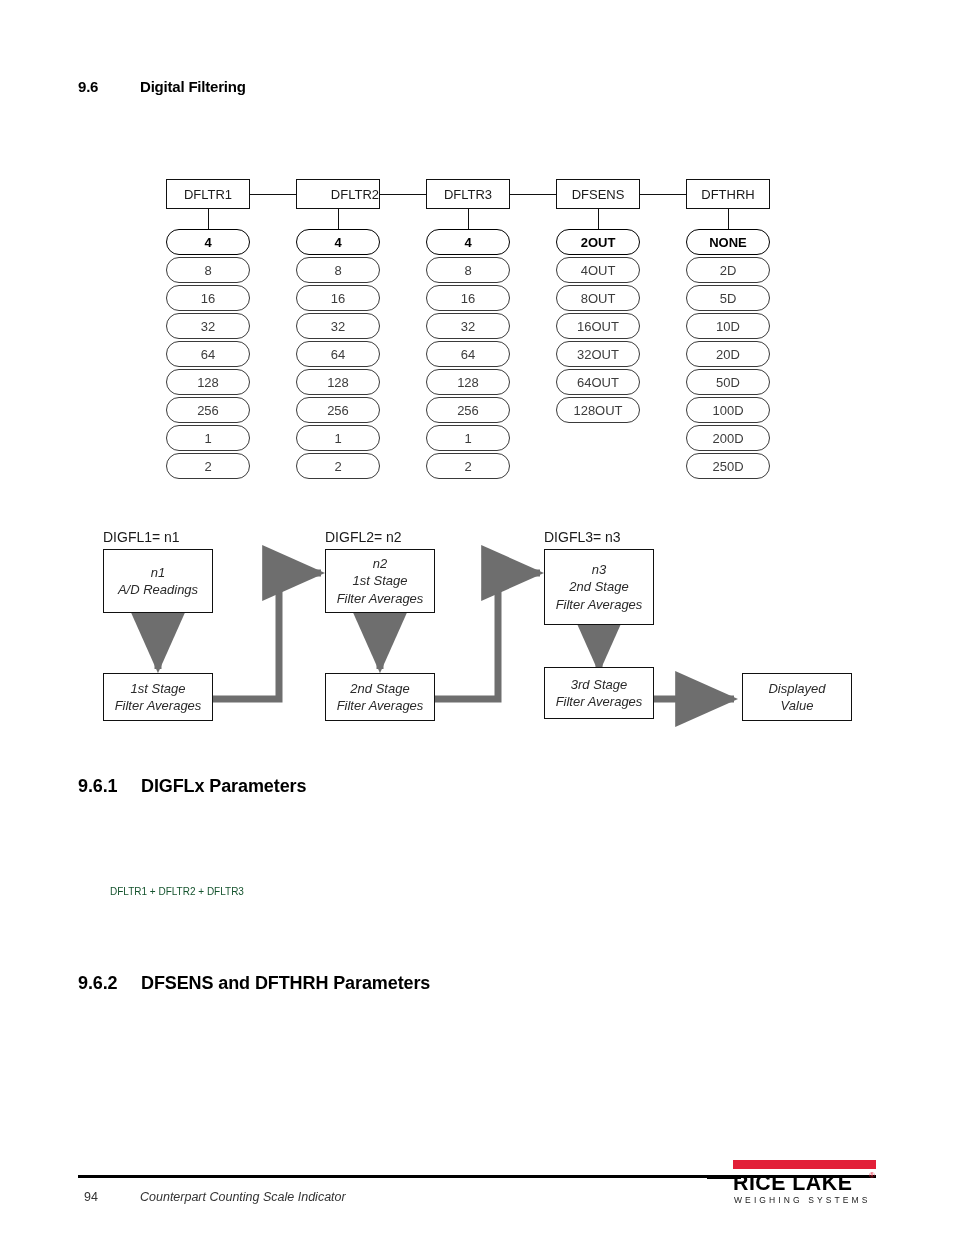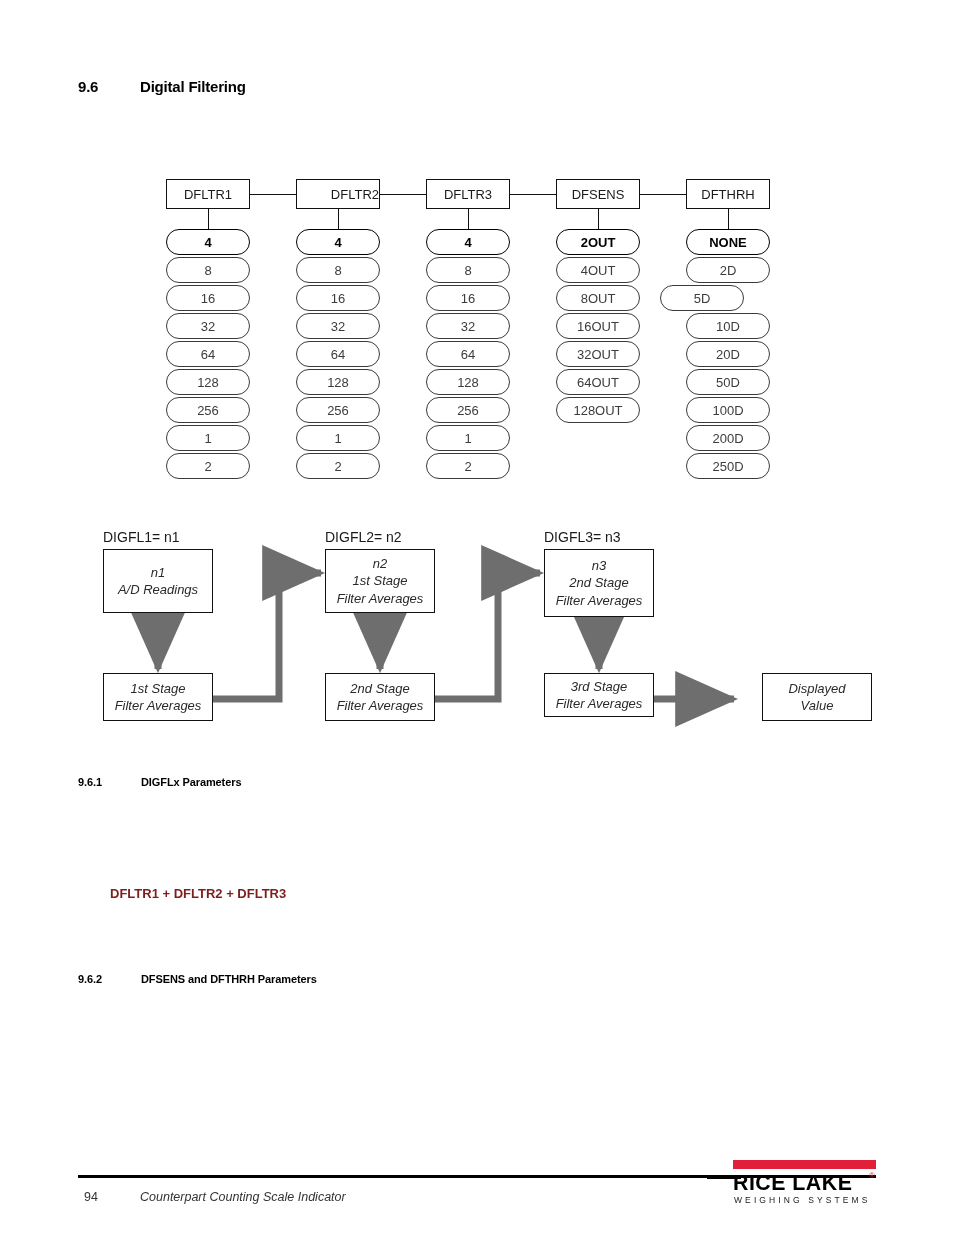--- a/index.html
+++ b/index.html
@@ -22,32 +22,31 @@
     font-weight: bold;
     font-size: 15px;
     letter-spacing: -0.2px;
     white-space: nowrap;
   }
   .h1 .num { display: inline-block; width: 62px; }
 
   .h2 {
     position: absolute;
     font-weight: bold;
-    font-size: 11px;
+    font-size: 18px;
     letter-spacing: -0.1px;
     white-space: nowrap;
   }
   .h2 .num { display: inline-block; width: 63px; }
 
   .body-text {
     position: absolute;
-    font-size: 13px;
-    color: #7f1d1d;
-    white-space: nowrap;
-    font-weight: bold;
+    font-size: 10px;
+    color: #14532d;
+    white-space: nowrap;
   }
 
   
   #menu-chart { position: absolute; left: 0; top: 0; width: 837px; height: 500px; }
 
   .hdr-box {
     position: absolute;
     height: 30px;
     border: 1px solid #111;
     background: #fff;
@@ -320,21 +319,21 @@
     <div class="hdr-box" style="left: 686px; top: 179px; width: 84px;">
       <span>DFTHRH</span>
     </div>
     <div class="vline" style="left: 728px; top: 209px; height: 20px;"></div>
     <div class="pill first" style="left: 686px; top: 229px;">
       <span>NONE</span>
     </div>
     <div class="pill" style="left: 686px; top: 257px;">
       <span>2D</span>
     </div>
-    <div class="pill" style="left: 660px; top: 285px;">
+    <div class="pill" style="left: 686px; top: 285px;">
       <span>5D</span>
     </div>
     <div class="pill" style="left: 686px; top: 313px;">
       <span>10D</span>
     </div>
     <div class="pill" style="left: 686px; top: 341px;">
       <span>20D</span>
     </div>
     <div class="pill" style="left: 686px; top: 369px;">
       <span>50D</span>
@@ -371,38 +370,38 @@
     <div class="stage-label" style="left: 544px; top: 14px;">DIGFL3= n3</div>
     <div class="sbox" style="left: 103px; top: 34px; width: 110px; height: 64px;">
       <span>n1</span>
       <span>A/D Readings</span>
     </div>
     <div class="sbox" style="left: 325px; top: 34px; width: 110px; height: 64px;">
       <span>n2</span>
       <span>1st Stage</span>
       <span>Filter Averages</span>
     </div>
-    <div class="sbox" style="left: 544px; top: 34px; width: 110px; height: 68px; justify-content: center;">
+    <div class="sbox" style="left: 544px; top: 34px; width: 110px; height: 76px; justify-content: center;">
       <span>n3</span>
       <span>2nd Stage</span>
       <span>Filter Averages</span>
     </div>
     <div class="sbox" style="left: 103px; top: 158px; width: 110px; height: 48px;">
       <span>1st Stage</span>
       <span>Filter Averages</span>
     </div>
     <div class="sbox" style="left: 325px; top: 158px; width: 110px; height: 48px;">
       <span>2nd Stage</span>
       <span>Filter Averages</span>
     </div>
-    <div class="sbox" style="left: 544px; top: 158px; width: 110px; height: 44px;">
+    <div class="sbox" style="left: 544px; top: 152px; width: 110px; height: 52px;">
       <span>3rd Stage</span>
       <span>Filter Averages</span>
     </div>
-    <div class="sbox" style="left: 762px; top: 158px; width: 110px; height: 48px;">
+    <div class="sbox" style="left: 742px; top: 158px; width: 110px; height: 48px;">
       <span>Displayed</span>
       <span>Value</span>
     </div>
   </div>
 
 <div class="h2" style="left:78px; top:776px;">
   <span class="num">9.6.1</span><span>DIGFLx Parameters</span>
 </div>
 
 <div class="body-text" style="left:110px; top:886px;">DFLTR1 + DFLTR2 + DFLTR3</div>

